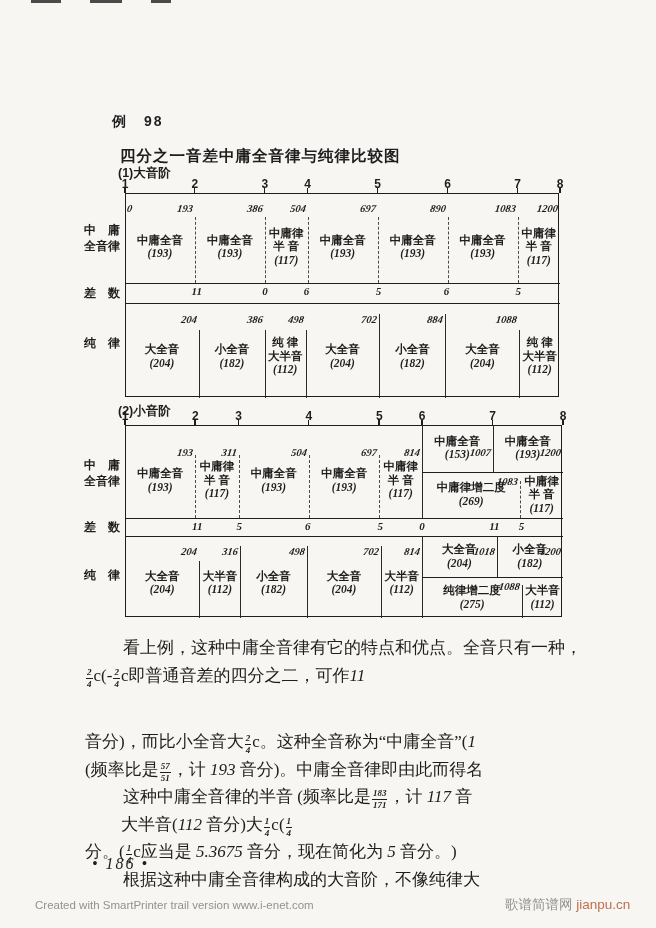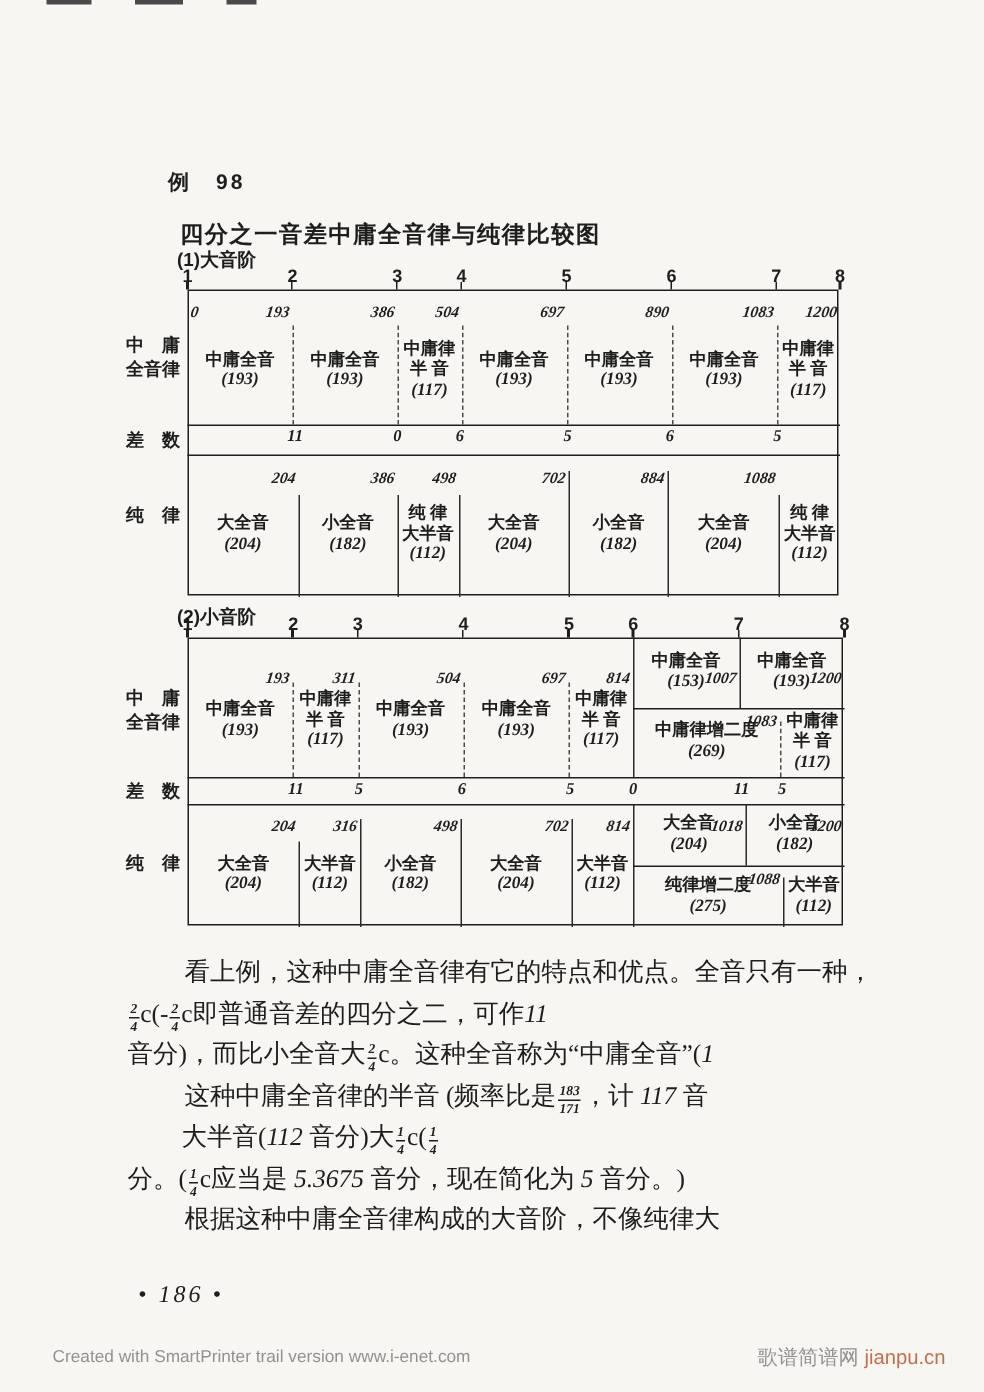--- a/index.html
+++ b/index.html
@@ -294,21 +294,22 @@
       <div class="vline-s" style="left: 381.23px; top: 545.84px; height: 72.16px; position: absolute;"></div>
       <div class="vline-s" style="left: 422.11px; top: 536px; height: 82px; position: absolute;"></div>
       <div class="vline-s" style="left: 496.57px; top: 536px; height: 41px; position: absolute;"></div>
       <div class="vline-s" style="left: 522.12px; top: 585.2px; height: 32.8px; position: absolute;"></div>
       <div class="hline" style="left: 422.11px; top: 577px; width: 140.89px; position: absolute;"></div>
     </div>
 
   <div id="body-text" style="left: 85px; top: 636px; width: 492px; position: absolute;">
       <div class="bodyline ind" style="position: relative;"><span>看上例，这种中庸全音律有它的特点和优点。全音只有一种，</span></div>
       <div class="bodyline" style="position: relative;"><span class="frac"><span class="fr-top">2</span><span class="fr-bot">4</span></span><span>c(-</span><span class="frac"><span class="fr-top">2</span><span class="fr-bot">4</span></span><span>c即普通音差的四分之二，可作</span><span class="num">11</span></div>
-      <div class="bodyline" style="position: relative;"><span>音分)，而比小全音大</span><span class="frac"><span class="fr-top">2</span><span class="fr-bot">4</span></span><span>c。这种全音称为“中庸全音”(</span><span class="num">1</span></div>
+      <div class="bodyline" style="position: relative; margin-top: 39px;"><span>音分)，而比小全音大</span><span class="frac"><span class="fr-top">2</span><span class="fr-bot">4</span></span><span>c。这种全音称为“中庸全音”(</span><span class="num">1</span></div>
+      <div class="bodyline" style="position: relative;"><span>(频率比是</span><span class="frac"><span class="fr-top">57</span><span class="fr-bot">51</span></span><span>，计 </span><span class="num">193</span><span> 音分)。中庸全音律即由此而得名</span></div>
       <div class="bodyline ind" style="position: relative;"><span>这种中庸全音律的半音 (频率比是</span><span class="frac"><span class="fr-top">183</span><span class="fr-bot">171</span></span><span>，计 </span><span class="num">117</span><span> 音</span></div>
       <div class="bodyline" style="position: relative; margin-left: 36px;"><span>大半音(</span><span class="num">112</span><span> 音分)大</span><span class="frac"><span class="fr-top">1</span><span class="fr-bot">4</span></span><span>c(</span><span class="frac"><span class="fr-top">1</span><span class="fr-bot">4</span></span></div>
       <div class="bodyline" style="position: relative;"><span>分。(</span><span class="frac"><span class="fr-top">1</span><span class="fr-bot">4</span></span><span>c应当是 </span><span class="num">5.3675</span><span> 音分，现在简化为 </span><span class="num">5</span><span> 音分。)</span></div>
       <div class="bodyline ind" style="position: relative;"><span>根据这种中庸全音律构成的大音阶，不像纯律大</span></div>
     </div>
 
   <div class="abs pageno" style="left:92px;top:855px;">• 186 •</div>
 
   <div class="abs foot-l" style="left:35px;top:899px;">Created with SmartPrinter trail version www.i-enet.com</div>
   <div class="abs foot-r" style="left:505px;top:896px;"><span>歌谱简谱网 </span><span class="foot-link">jianpu.cn</span></div>

